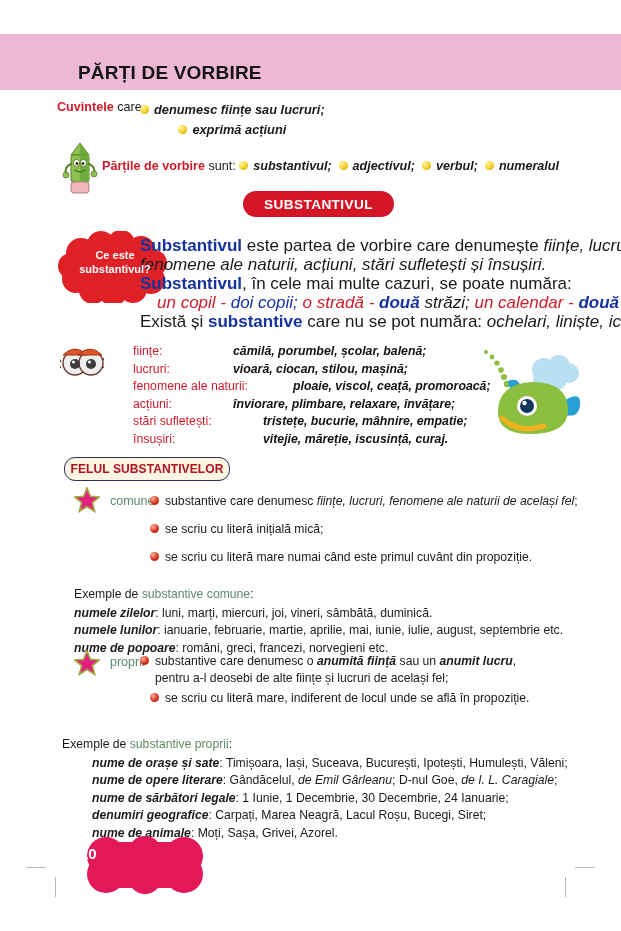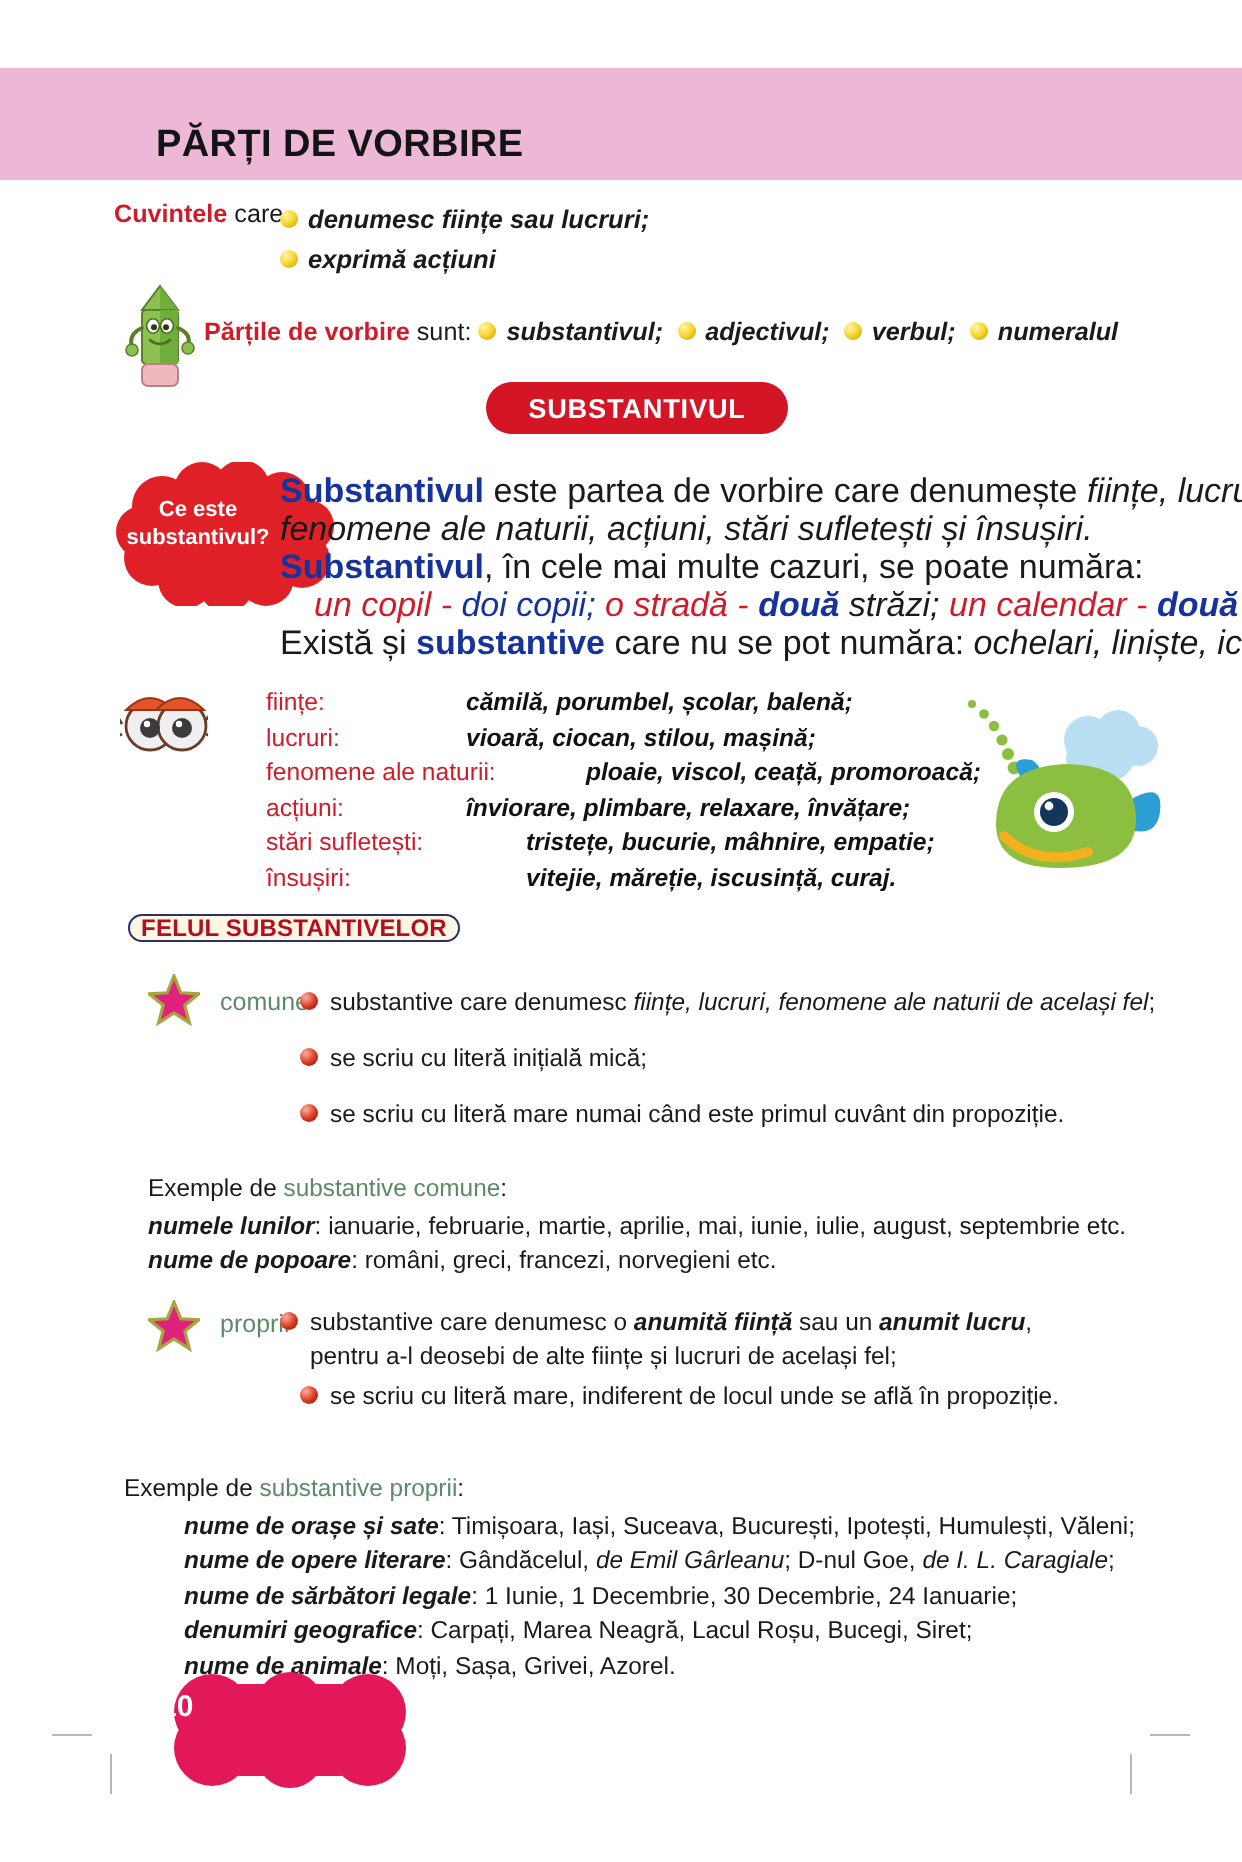--- a/index.html
+++ b/index.html
@@ -56,58 +56,58 @@
     vertical-align:middle; margin:0 5px 2px 0;
   }
   
   .rbul {
     display:inline-block; width:9px; height:9px; border-radius:50%;
     background:radial-gradient(circle at 33% 30%, #ffb0a0 0%, #d8361f 55%, #8d1305 100%);
     vertical-align:middle; margin:0 6px 2px 0;
   }
   .row { font-size:12.6px; line-height:20px; white-space:nowrap; }
   .lbl-cuvintele { position:absolute; left:57px; top:100px; font-size:12.6px; }
-  .cuv-list { position:absolute; left:140px; top:100px; }
+  .cuv-list { position:absolute; left:140px; top:100px;text-align:center; }
   .cuv-list .row { font-style:italic; font-weight:bold; font-size:12.8px; }
 
   .pencil { position:absolute; left:62px; top:142px; width:36px; height:54px; }
   .lbl-partile { position:absolute; left:102px; top:159px; font-size:12.6px; white-space:nowrap; }
   .lbl-partile .pv { font-weight:bold; color:#cf1c2b; }
   .pos-item { font-style:italic; font-weight:bold; }
 
   
   .pill {
     position:absolute; left:243px; top:191px; width:151px; height:26px;
     background:#d31526; border-radius:13px;
     color:#ffffff; font-weight:bold; font-size:13.6px; letter-spacing:.4px;
     display:flex; align-items:center; justify-content:center;
   }
 
   
   .burst { position:absolute; left:57px; top:231px; width:116px; height:72px; }
   .burst-txt {
-    position:absolute; left:41px; top:248px; width:116px;
+    position:absolute; left:57px; top:248px; width:116px;
     text-align:center; color:#fff; font-weight:bold; font-size:11px; line-height:14px;
     z-index:3;
   }
   .def-body { position:absolute; left:140px; top:236px; width:450px; }
   .def-body .l { font-size:17px; line-height:19px; white-space:nowrap; }
   .def-body .indent { padding-left:17px; }
 
   
   .eyes { position:absolute; left:60px; top:340px; width:44px; height:40px; }
   .cat-grid { position:absolute; left:133px; top:343px; }
   .cat-grid .cr { font-size:12.3px; line-height:17.5px; white-space:nowrap; }
   .cat-grid .ck { color:#cf1c2b; display:inline-block; }
   .cat-grid .cv { font-style:italic; font-weight:bold; color:#111; }
   .whale { position:absolute; left:470px; top:342px; width:118px; height:100px; }
 
   
   .felul {
-    position:absolute; left:64px; top:457px; width:166px; height:14px;
+    position:absolute; left:64px; top:457px; width:166px; height:24px;
     background:#fdf6e3; border:1.6px solid #2c2f6b; border-radius:11px;
     display:flex; align-items:center; justify-content:center;
     color:#b01020; font-weight:bold; font-size:12px; letter-spacing:.1px;
   }
 
   
   .star { position:absolute; width:26px; height:26px; }
   .star-comune  { left:74px; top:487px; }
   .star-proprii { left:74px; top:650px; }
   .kind-label { position:absolute; font-size:12.5px; color:#5c8a68; }
@@ -303,20 +303,21 @@
   </div>
   <div class="rl">
     <span class="rbul"></span><span>se scriu cu literă mare numai când este primul cuvânt din propoziție.</span>
   </div>
 </div>
 
 <div class="exlist ex-comune">
   <div class="hd">
     <span>Exemple de </span><span class="green">substantive comune</span><span>:</span>
   </div>
+  <div class="ex"><span class="bi">numele zilelor</span><span>: luni, marți, miercuri, joi, vineri, sâmbătă, duminică.</span></div>
   <div class="ex"><span class="bi">numele lunilor</span><span>: ianuarie, februarie, martie, aprilie, mai, iunie, iulie, august, septembrie etc.</span></div>
   <div class="ex"><span class="bi">nume de popoare</span><span>: români, greci, francezi, norvegieni etc.</span></div>
 </div>
 
 <svg class="star star-proprii" viewBox="0 0 26 26">
   <polygon points="13,1 16.4,9.4 25.4,9.9 18.4,15.6 20.7,24.4 13,19.5 5.3,24.4 7.6,15.6 0.6,9.9 9.6,9.4" fill="#e0217e" stroke="#a6a640" stroke-width="1.6"></polygon>
 </svg>
 <div class="kind-label kl-proprii">proprii</div>
 
 <div class="rules r-proprii">

